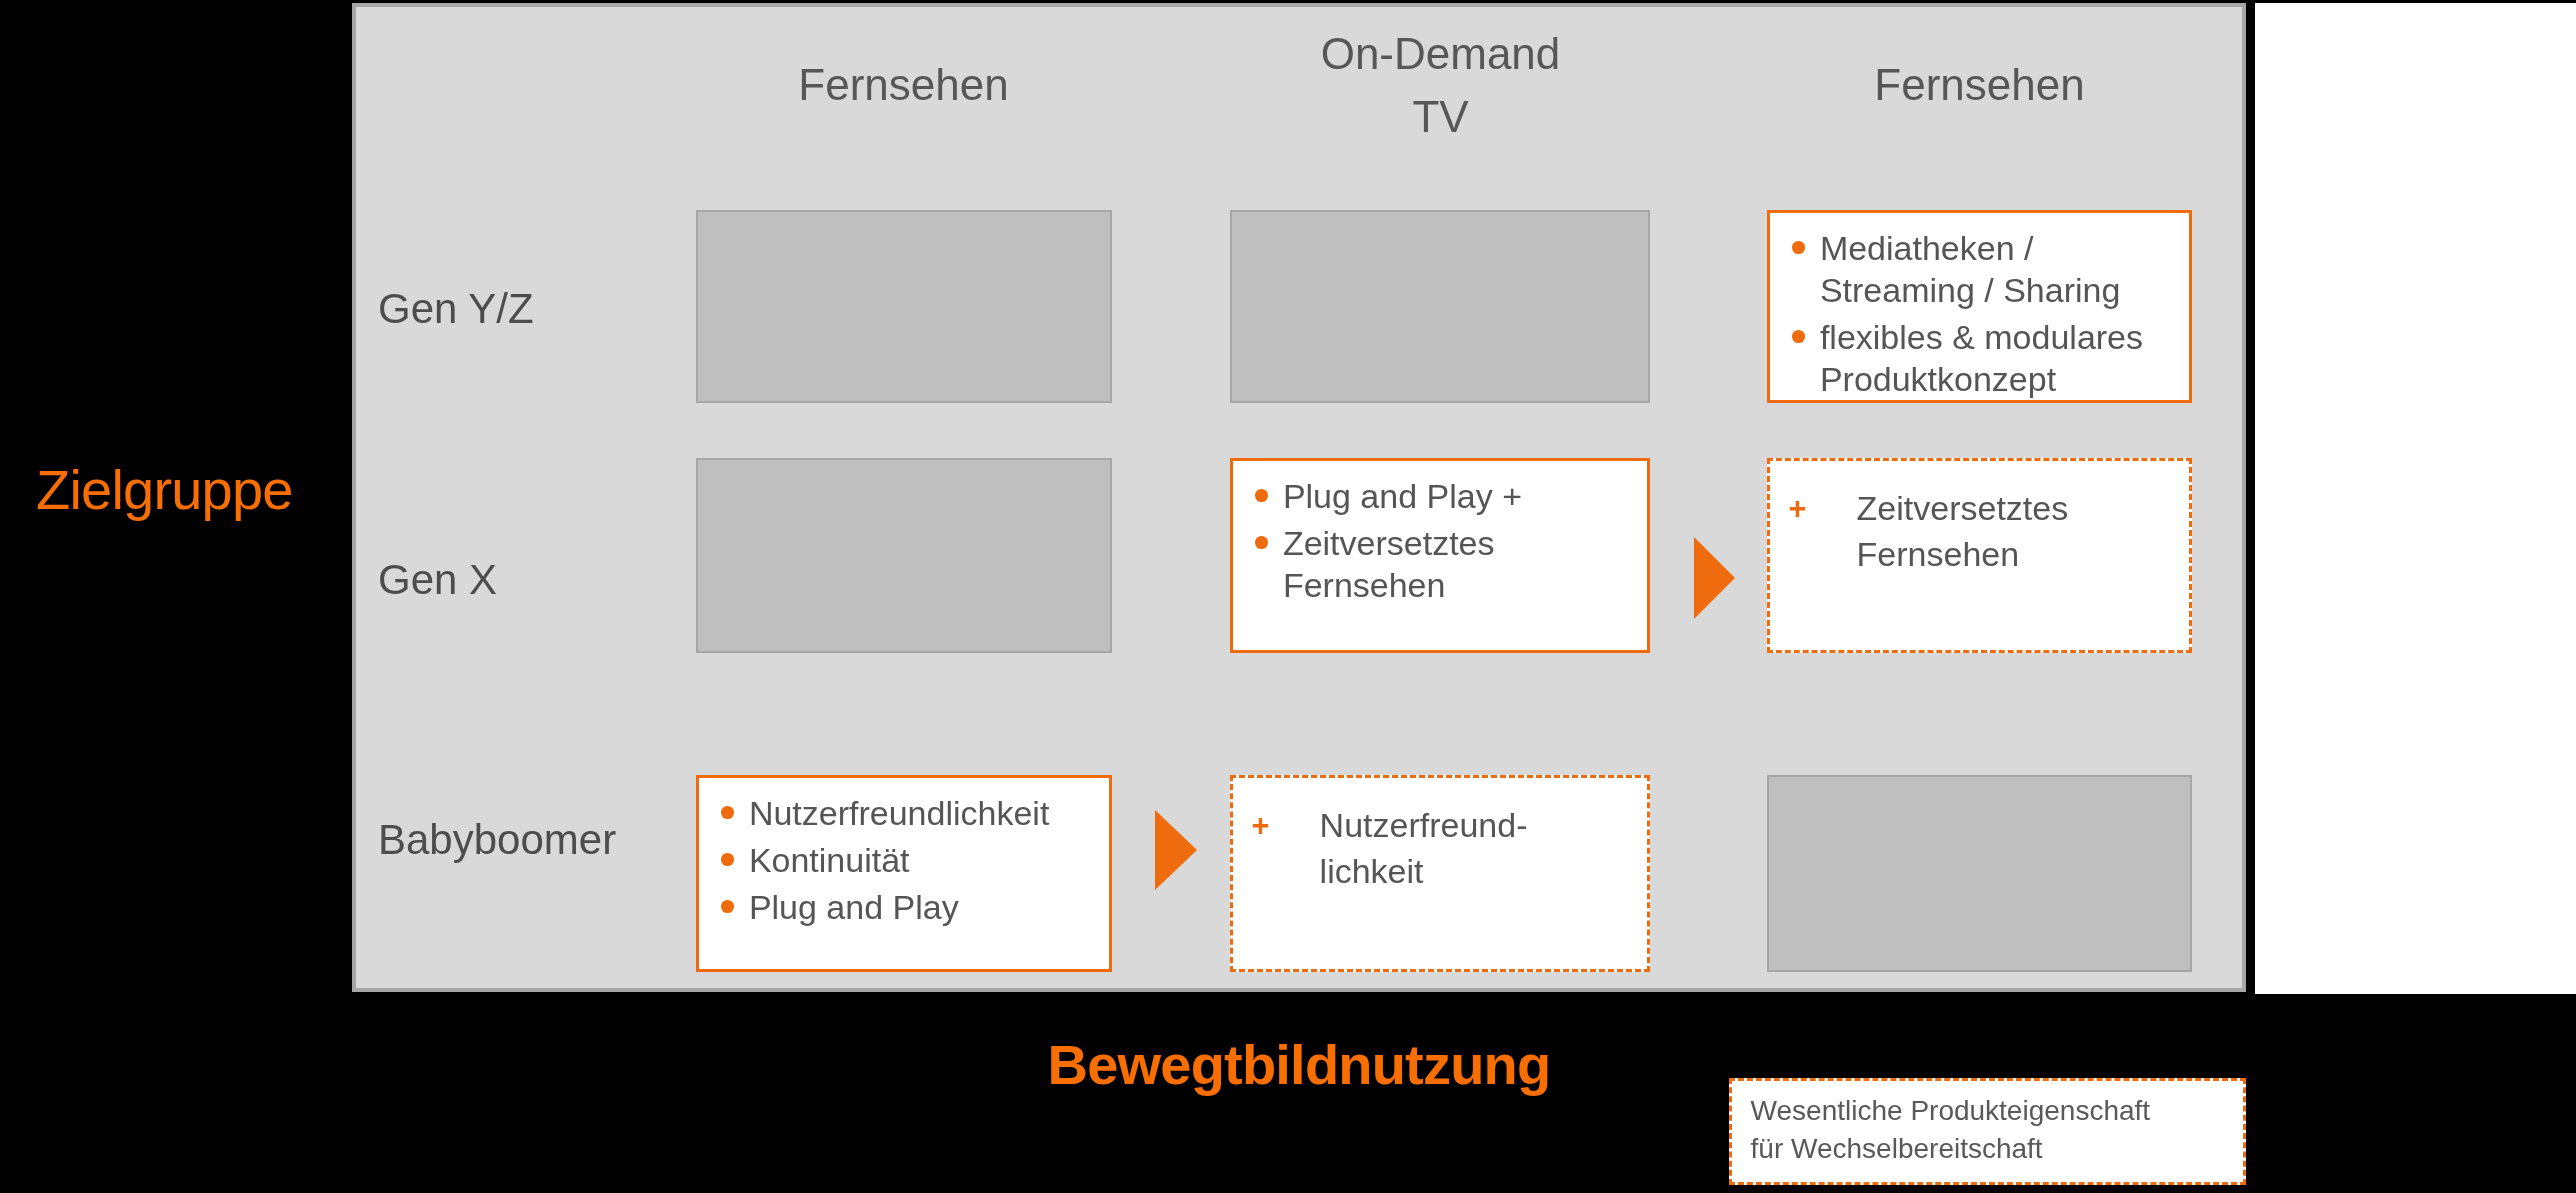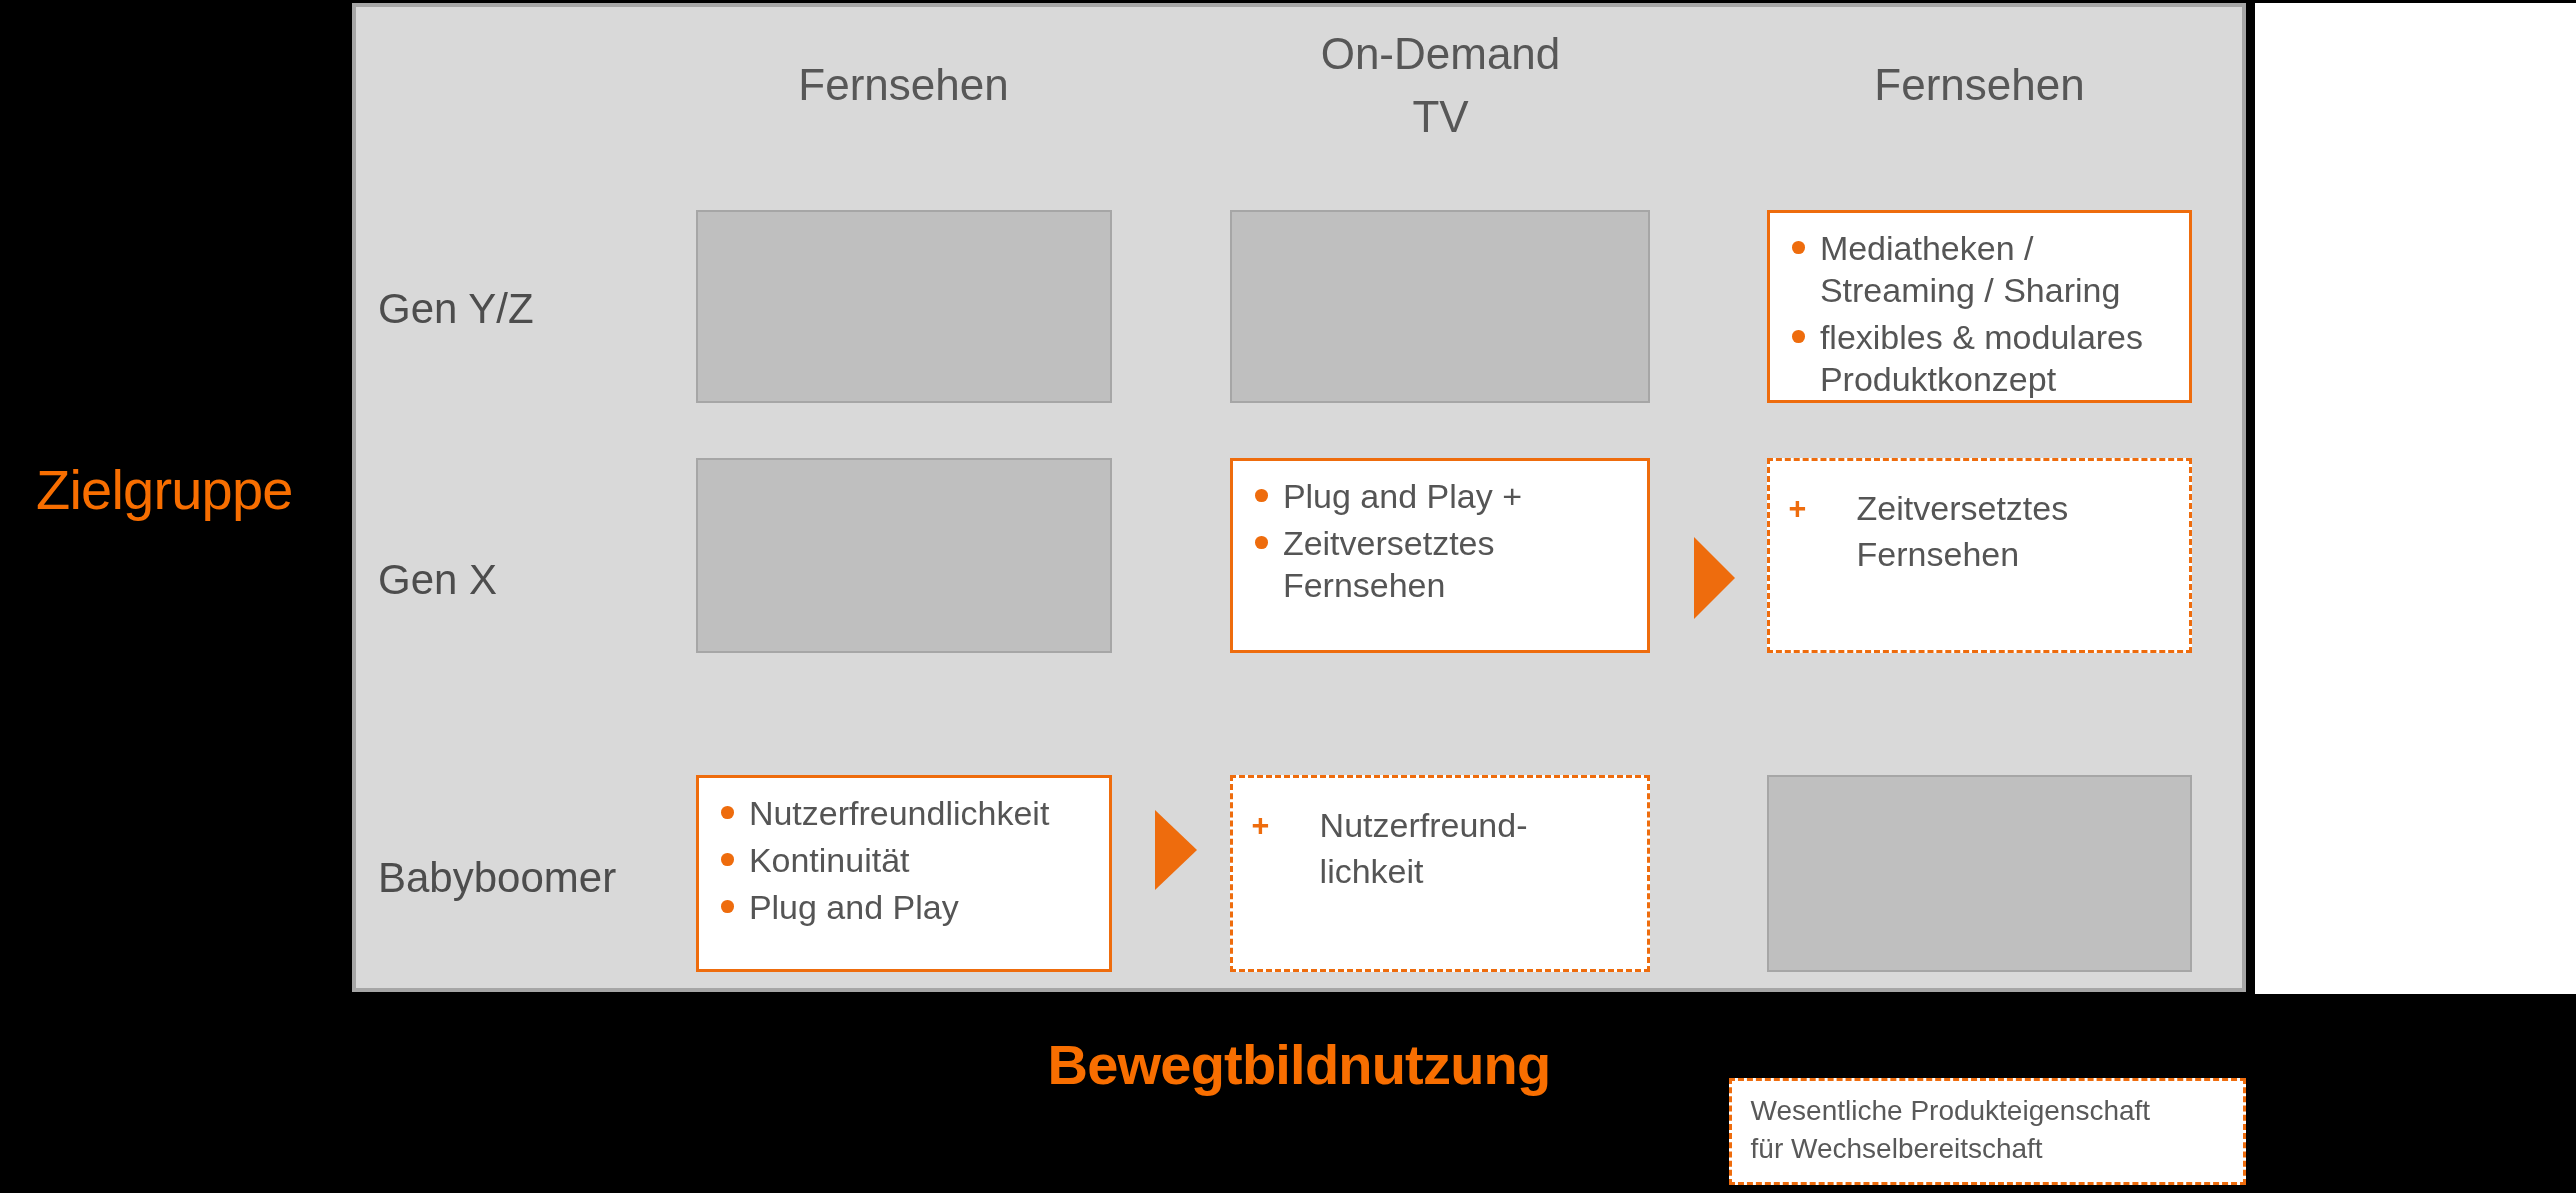--- a/index.html
+++ b/index.html
@@ -32,21 +32,21 @@
               font-size:44px;line-height:63px;}
   .col-header.c1{left:692px;}
   .col-header.c2{left:1229px;}
   .col-header.c3{left:1768px;}
 
   
   .row-label{left:378px;width:355px;height:63px;display:flex;align-items:center;
              color:#4D4D4D;font-size:42px;}
   .row-label.r1{top:277px;}
   .row-label.r2{top:548px;}
-  .row-label.r3{top:846px;}
+  .row-label.r3{top:808px;}
 
   
   .cell{overflow:hidden;}
   .cell.c1{left:696px;width:416px;}
   .cell.c2{left:1230px;width:420px;}
   .cell.c3{left:1767px;width:425px;}
   .cell.r1{top:210px;height:193px;}
   .cell.r2{top:458px;height:195px;}
   .cell.r3{top:775px;height:197px;}
   .cell.gray{background:var(--gray-cell);border:2.5px solid var(--gray-cell-border);}

